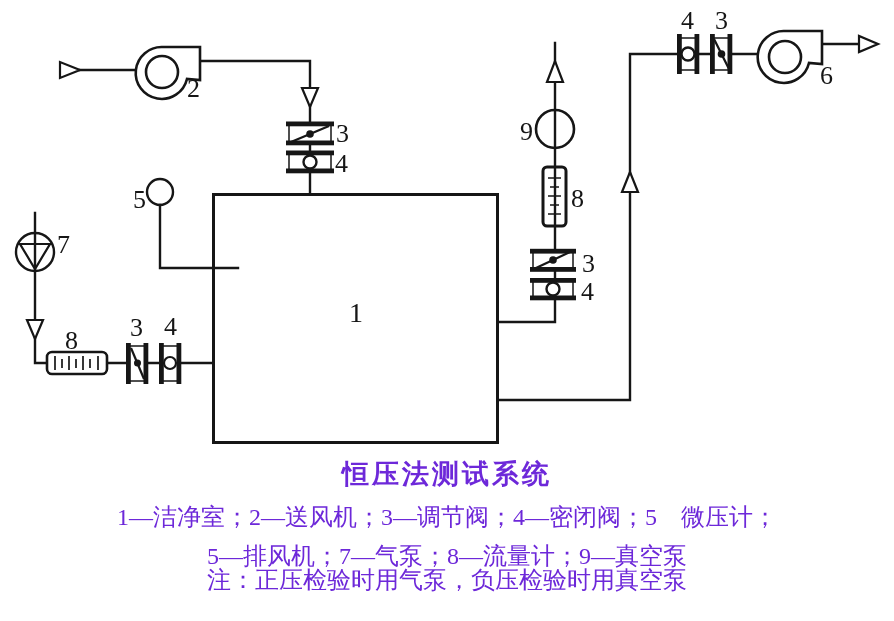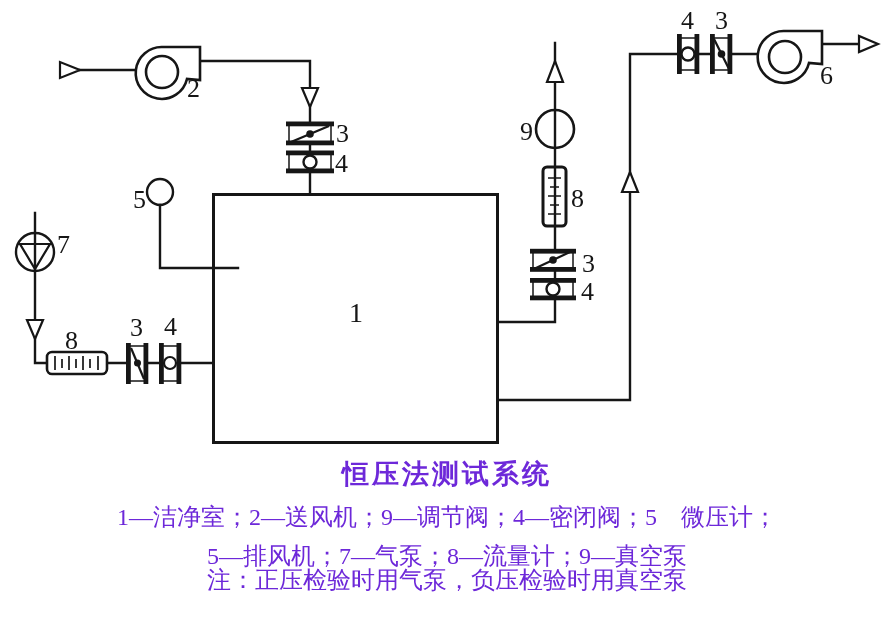--- a/index.html
+++ b/index.html
@@ -140,17 +140,17 @@
   <text x="164" y="335">4</text>
   <text x="520" y="140">9</text>
   <text x="571" y="207">8</text>
   <text x="582" y="272">3</text>
   <text x="581" y="300">4</text>
   <text x="681" y="29">4</text>
   <text x="715" y="29">3</text>
 </svg>
 
 <div class="cap title" style="top:456px">恒压法测试系统</div>
-<div class="cap" style="top:501px">1—洁净室；2—送风机；9—调节阀；4—密闭阀；5　微压计；</div>
+<div class="cap" style="top:501px">1—洁净室；2—送风机；3—调节阀；4—密闭阀；5　微压计；</div>
 <div class="cap" style="top:540px">5—排风机；7—气泵；8—流量计；9—真空泵</div>
 <div class="cap" style="top:564px">注：正压检验时用气泵，负压检验时用真空泵</div>
 
 </div>
 
 </body></html>

